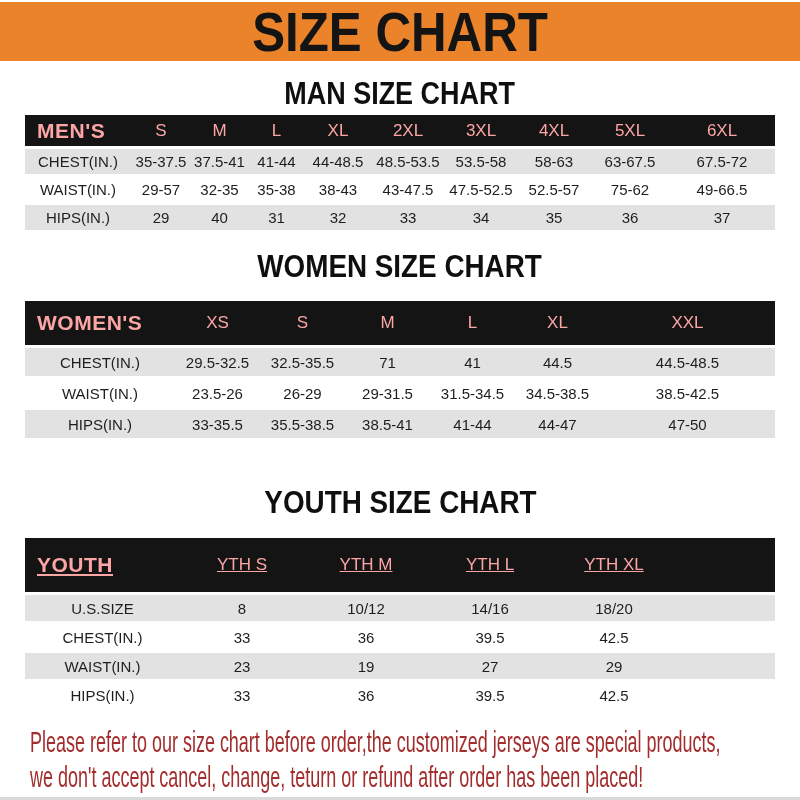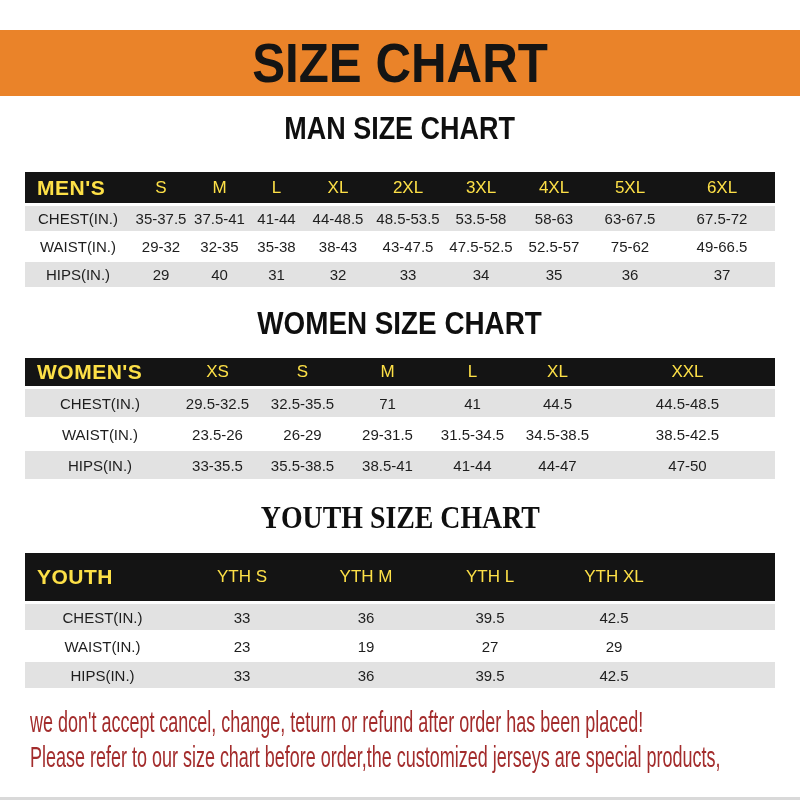--- a/index.html
+++ b/index.html
@@ -8,58 +8,58 @@
     --row:#E2E2E2;
     --red:#A32C2C;
   }
   *{box-sizing:border-box;}
   html,body{margin:0;padding:0;}
   body{
     width:800px;height:800px;overflow:hidden;background:#fff;
     font-family:"Liberation Sans",sans-serif;position:relative;padding-top:2px;
   }
   .banner{
-    height:66px;background:var(--banner-bg);
-    display:flex;align-items:flex-start;justify-content:center;margin-top:28px;
+    height:59px;background:var(--banner-bg);
+    display:flex;align-items:center;justify-content:center;
   }
   .banner-text{
     font-size:56px;font-weight:bold;color:#141414;
     display:inline-block;transform:scaleX(0.88);white-space:nowrap;
   }
   .section-heading{text-align:center;font-weight:bold;color:#0f0f0f;}
   .section-heading .cond{display:inline-block;transform:scaleX(0.87);white-space:nowrap;}
-  .h-men{margin:15px 0 22px;font-size:31px;line-height:36px;}
+  .h-men{margin:15px 0 0;font-size:31px;line-height:36px;}
   .h-women{margin:14px 13px 13px;font-size:32px;line-height:38px;}
-  .h-youth{margin:16px 0 14px;font-size:32px;line-height:38px;font-family:Liberation Serif, serif;}
+  .h-youth{margin:42px 0 14px;font-size:32px;line-height:38px;}
 
   table.size-table{
     width:750px;margin:0 auto;border-collapse:separate;border-spacing:0 3px;
     table-layout:fixed;
   }
   table.size-table thead tr{background:var(--bar);}
   table.size-table thead th{
-    color:#fde047;font-weight:normal;font-size:17px;text-align:center;
+    color:#fca5a5;font-weight:normal;font-size:17px;text-align:center;
     white-space:nowrap;padding:0;
   }
   table.size-table th.hlabel{
     text-align:left;padding-left:12px;font-weight:bold;font-size:21px;letter-spacing:0.5px;
   }
   table.size-table tbody tr:nth-child(odd){background:var(--row);}
   table.size-table tbody tr:nth-child(even){background:#fff;}
   table.size-table td{
     text-align:center;font-size:15px;color:#1e1e1e;white-space:nowrap;padding:0;
   }
   .t-men thead th{height:31px;}
   .t-men td{height:25px;}
   .t-women{border-spacing:0 4px;}
-  .t-women thead th{height:28px;font-size:18px;}
+  .t-women thead th{height:44px;font-size:18px;}
   .t-women th.hlabel{font-size:22px;}
   .t-women td{height:28px;font-size:16px;}
   .t-youth{border-spacing:0 3px;}
-  .t-youth thead th{height:48px;font-size:18px;}
+  .t-youth thead th{height:54px;font-size:18px;text-decoration:underline;}
   .t-youth th.hlabel{font-size:22px;letter-spacing:1.5px;}
   .t-youth td{height:26px;font-size:16px;}
 
   .footer{margin:16px 0 0 30px;color:var(--red);}
   .footer .line{display:block;white-space:nowrap;line-height:30px;}
   .footer .line .condL{
     display:inline-block;transform:scaleX(0.62);transform-origin:0 50%;
     font-size:29px;white-space:nowrap;
   }
   .bottom-edge{
@@ -112,21 +112,21 @@
           <td>41-44</td>
           <td>44-48.5</td>
           <td>48.5-53.5</td>
           <td>53.5-58</td>
           <td>58-63</td>
           <td>63-67.5</td>
           <td>67.5-72</td>
         </tr>
         <tr>
           <td class="rlabel">WAIST(IN.)</td>
-          <td>29-32</td>
+          <td>29-57</td>
           <td>32-35</td>
           <td>35-38</td>
           <td>38-43</td>
           <td>43-47.5</td>
           <td>47.5-52.5</td>
           <td>52.5-57</td>
           <td>75-62</td>
           <td>49-66.5</td>
         </tr>
         <tr>
@@ -220,20 +220,28 @@
           <th class="hlabel">YOUTH</th>
           <th>YTH S</th>
           <th>YTH M</th>
           <th>YTH L</th>
           <th>YTH XL</th>
           <th></th>
         </tr>
       </thead>
       <tbody>
         <tr>
+          <td class="rlabel">U.S.SIZE</td>
+          <td>8</td>
+          <td>10/12</td>
+          <td>14/16</td>
+          <td>18/20</td>
+          <td></td>
+        </tr>
+        <tr>
           <td class="rlabel">CHEST(IN.)</td>
           <td>33</td>
           <td>36</td>
           <td>39.5</td>
           <td>42.5</td>
           <td></td>
         </tr>
         <tr>
           <td class="rlabel">WAIST(IN.)</td>
           <td>23</td>
@@ -248,17 +256,17 @@
           <td>36</td>
           <td>39.5</td>
           <td>42.5</td>
           <td></td>
         </tr>
       </tbody>
     </table>
 </section>
 
 <div class="footer">
+  <span class="line"><span class="condL">Please refer to our size chart before order,the customized jerseys are special products,</span></span>
   <span class="line"><span class="condL">we don't accept cancel, change, teturn or refund after order has been placed!</span></span>
-  <span class="line"><span class="condL">Please refer to our size chart before order,the customized jerseys are special products,</span></span>
 </div>
 
 <div class="bottom-edge"></div>
 
 </body></html>

